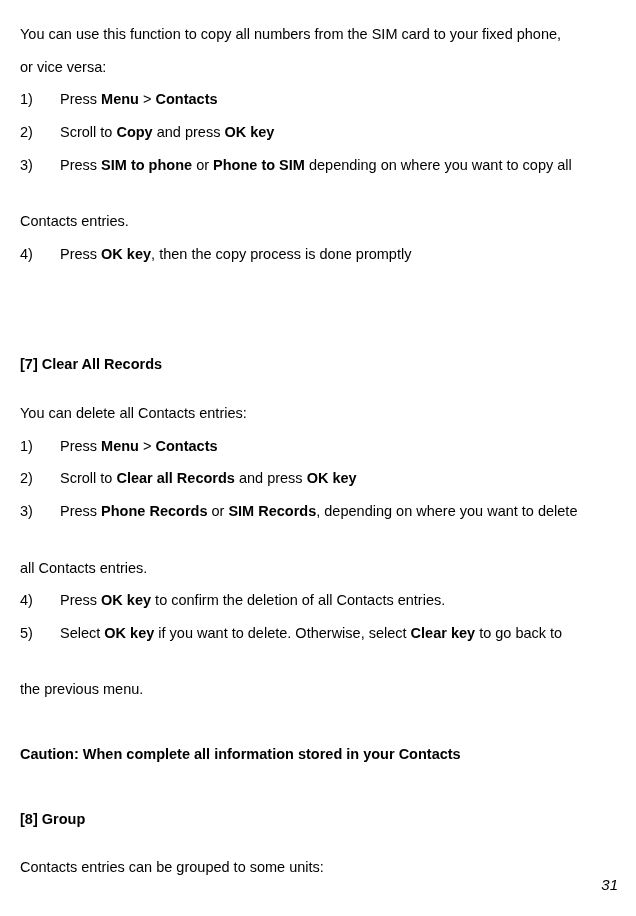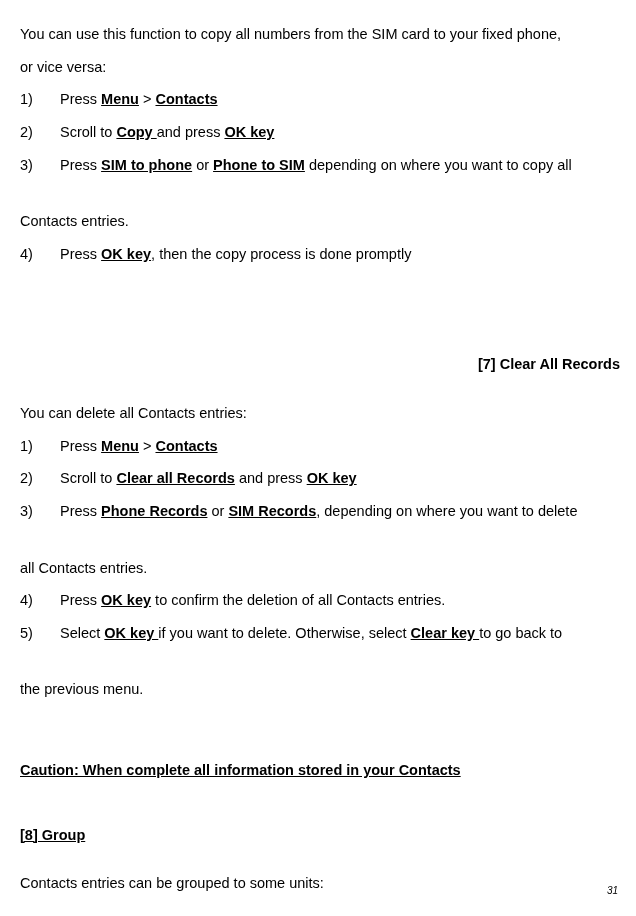--- a/index.html
+++ b/index.html
@@ -27,44 +27,42 @@
     }
     .list-num {
       width: 40px;
       flex-shrink: 0;
     }
     .list-content {
       flex: 1;
     }
     .bold {
       font-weight: bold;
-      text-decoration: underline;
     }
     .section-heading {
       font-weight: bold;
       margin-top: 78px;
-      text-align: right;
     }
     .mt-line {
       margin-top: 16px;
     }
     .caution-block {
-      margin-top: 48px;
+      margin-top: 32px;
     }
     .caution-indent {
       padding-left: 60px;
     }
     .section8 {
       margin-top: 32px;
     }
     .page-number {
       position: absolute;
       bottom: 14px;
       right: 18px;
-      font-size: 10px;
+      font-size: 15px;
       font-style: italic;
     }
     .continuation {
       text-align: justify;
       margin-top: 24px;
     }
   </style>
 </head>
 <body>
 

